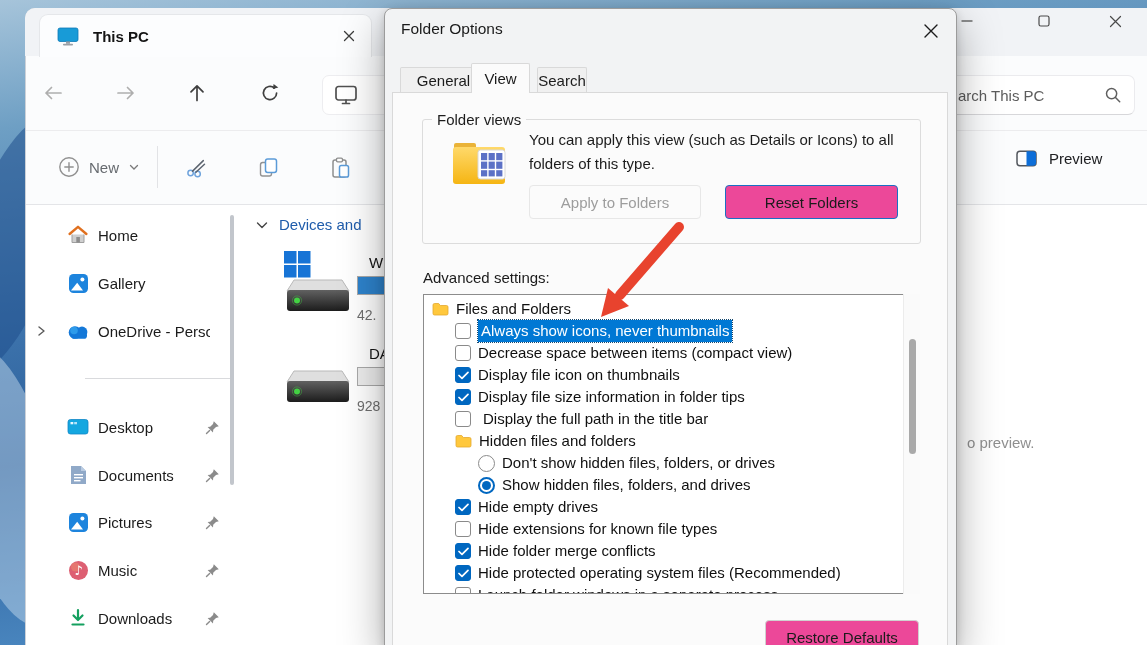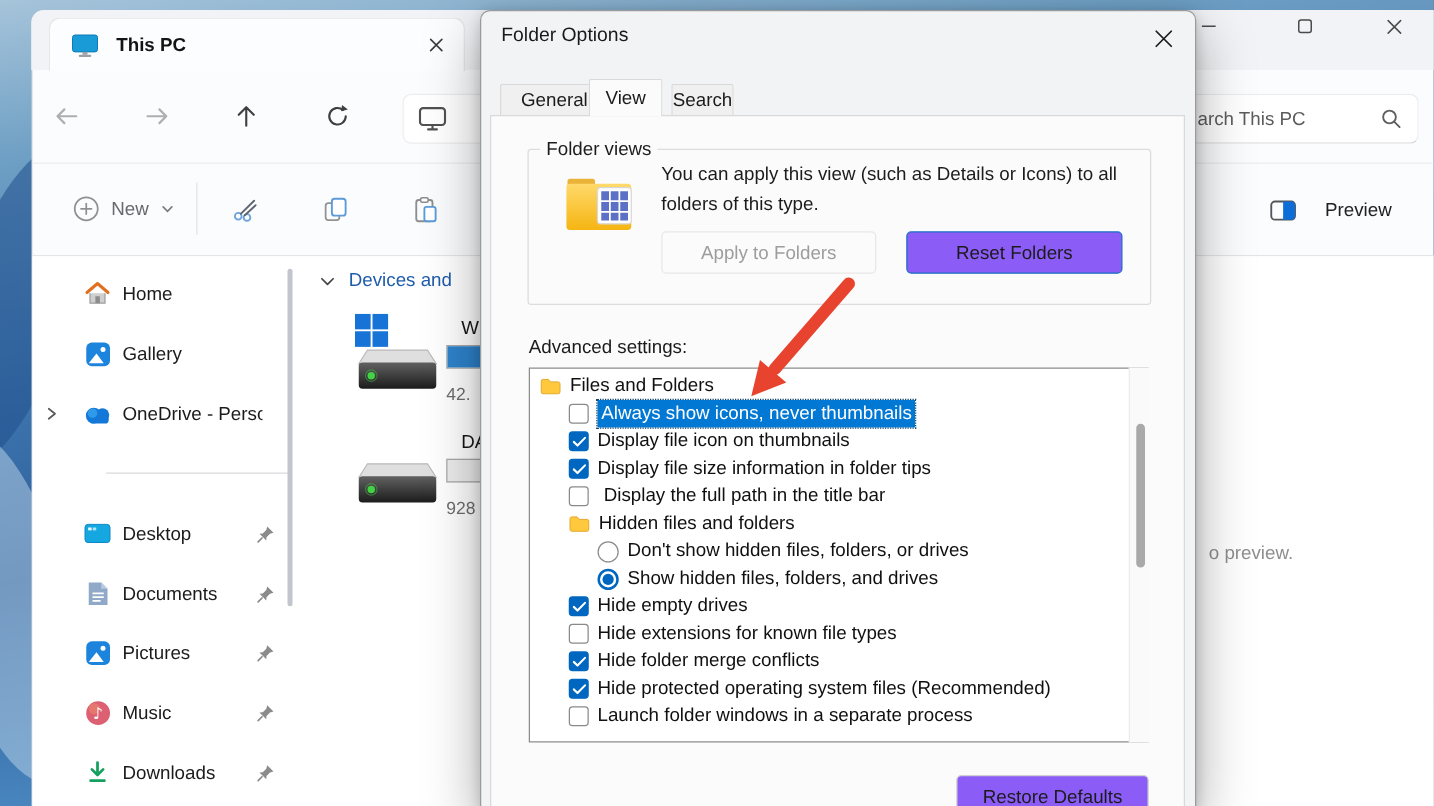--- a/index.html
+++ b/index.html
@@ -38,21 +38,21 @@
   .searchbox{position:absolute;left:945px;top:75px;width:188px;height:38px;background:#ffffff;border:1px solid #ebebee;
     border-bottom-color:#d7d7da;border-radius:7px;display:flex;align-items:center;}
   .searchtext{margin-left:12px;font-size:15px;color:#5c5c5c;white-space:nowrap;overflow:hidden;width:125px;}
   .searchicon{position:absolute;right:12px;display:flex;}
 
   .newbtn{position:absolute;left:48px;top:148px;height:38px;display:flex;align-items:center;gap:9px;padding:0 10px;border-radius:5px;}
   .newlabel{font-size:15px;color:#666a6f;}
   .tbsep{position:absolute;left:157px;top:146px;width:1px;height:42px;background:#e2e3e6;}
   .tbbtn{position:absolute;top:155px;width:26px;height:26px;display:flex;align-items:center;justify-content:center;}
   .tb-cut{left:184px;} .tb-copy{left:256px;} .tb-paste{left:328px;}
-  .previewbtn{position:absolute;left:1008px;top:150px;height:36px;display:flex;align-items:center;gap:23px;padding:0 8px;border-radius:5px;}
+  .previewbtn{position:absolute;left:1008px;top:150px;height:36px;display:flex;align-items:flex-start;gap:12px;padding:0 8px;border-radius:5px;}
   .previewlabel{font-size:15px;color:#202124;}
 
   
   .side-item{position:absolute;left:30px;width:202px;height:40px;display:flex;align-items:center;border-radius:5px;}
   .side-chev{position:absolute;left:4px;top:13px;display:flex;}
   .side-icon{margin-left:36px;width:24px;display:flex;justify-content:center;flex:none;}
   .side-label{margin-left:8px;font-size:15px;color:#1b1b1b;white-space:nowrap;overflow:hidden;max-width:112px;}
   .side-pin{position:absolute;right:12px;top:13px;display:flex;}
   .side-divider{position:absolute;left:85px;width:147px;height:1px;background:#d9dadd;}
   .side-scroll{position:absolute;left:230px;top:215px;width:4px;height:270px;background:#c2c6cc;border-radius:2px;}
@@ -78,21 +78,21 @@
   .dtab{position:absolute;display:flex;align-items:center;justify-content:center;font-size:15px;color:#1b1b1b;
     background:#f0f0f0;border:1px solid #d9d9d9;border-bottom:none;border-radius:2px 2px 0 0;box-sizing:border-box;}
   .dtab.inactive{top:58px;height:25px;}
   .dtab.active{top:54px;height:30px;background:#fbfbfb;z-index:3;}
   .tabpage{position:absolute;left:7px;top:83px;width:556px;height:554px;background:#fbfbfb;border:1px solid #d9d9d9;box-sizing:border-box;z-index:2;}
 
   .groupbox{position:absolute;left:29px;top:26px;width:497px;height:123px;border:1px solid #dcdcdc;border-radius:3px;}
   .gb-legend{position:absolute;left:9px;top:-9px;background:#fbfbfb;padding:0 5px;font-size:15px;color:#1c1c1c;}
   .gb-foldericon{position:absolute;left:30px;top:20px;}
   .gb-desc{position:absolute;left:106px;top:8px;width:400px;font-size:15px;line-height:24px;color:#1c1c1c;}
-  .btn{display:flex;align-items:center;justify-content:center;font-size:15px;border-radius:4px;box-sizing:border-box;background:#8b5cf6;}
+  .btn{display:flex;align-items:center;justify-content:center;font-size:15px;border-radius:4px;box-sizing:border-box;background:#ec4899;}
   .btn-apply{position:absolute;left:106px;top:65px;width:172px;height:34px;border:1px solid #e7e7e7;background:#fbfbfb;color:#9d9d9d;}
   .btn-reset{position:absolute;left:302px;top:65px;width:173px;height:34px;border:1.5px solid #1a6fc4;color:#1b1b1b;}
 
   .adv-label{font-size:15px;color:#1b1b1b;}
   .advanced-caption{position:absolute;left:30px;top:176px;font-size:15px;color:#1b1b1b;}
   .listbox{position:absolute;left:30px;top:201px;width:496px;height:300px;background:#ffffff;border:1px solid #8c8c8c;
     box-sizing:border-box;overflow:hidden;padding-top:3px;}
   .adv-row{display:flex;align-items:center;height:22px;gap:7px;box-sizing:border-box;}
   .adv-row .adv-label{white-space:nowrap;line-height:22px;color:#101010;}
   .adv-label.sel{background:#0078d4;color:#ffffff;outline:1px dotted #15486f;padding:0 3px;}
@@ -494,20 +494,24 @@
                 <path d="M1 3 a1.5 1.5 0 0 1 1.5 -1.5 h4.2 l1.6 2 h6.2 a1.5 1.5 0 0 1 1.5 1.5 v6.5 a1.5 1.5 0 0 1 -1.5 1.5 h-12 a1.5 1.5 0 0 1 -1.5 -1.5 Z" fill="#ffc83d" stroke="#e3a82e" stroke-width="0.8"></path>
               </svg>
             </span>
             <span class="adv-label">Files and Folders</span>
           </div>
           <div class="adv-row" style="padding-left: 31px;">
             <span class="checkbox"></span>
             <span class="adv-label sel">Always show icons, never thumbnails</span>
           </div>
           <div class="adv-row" style="padding-left: 31px;">
+            <span class="checkbox"></span>
+            <span class="adv-label">Decrease space between items (compact view)</span>
+          </div>
+          <div class="adv-row" style="padding-left: 31px;">
             <span class="checkbox checked">
               <svg width="11" height="9" viewBox="0 0 11 9">
                 <path d="M1 4.5 L4 7.4 L10 1.3" fill="none" stroke="#ffffff" stroke-width="1.7" stroke-linecap="round" stroke-linejoin="round"></path>
               </svg>
             </span>
             <span class="adv-label">Display file icon on thumbnails</span>
           </div>
           <div class="adv-row" style="padding-left: 31px;">
             <span class="checkbox checked">
               <svg width="11" height="9" viewBox="0 0 11 9">

